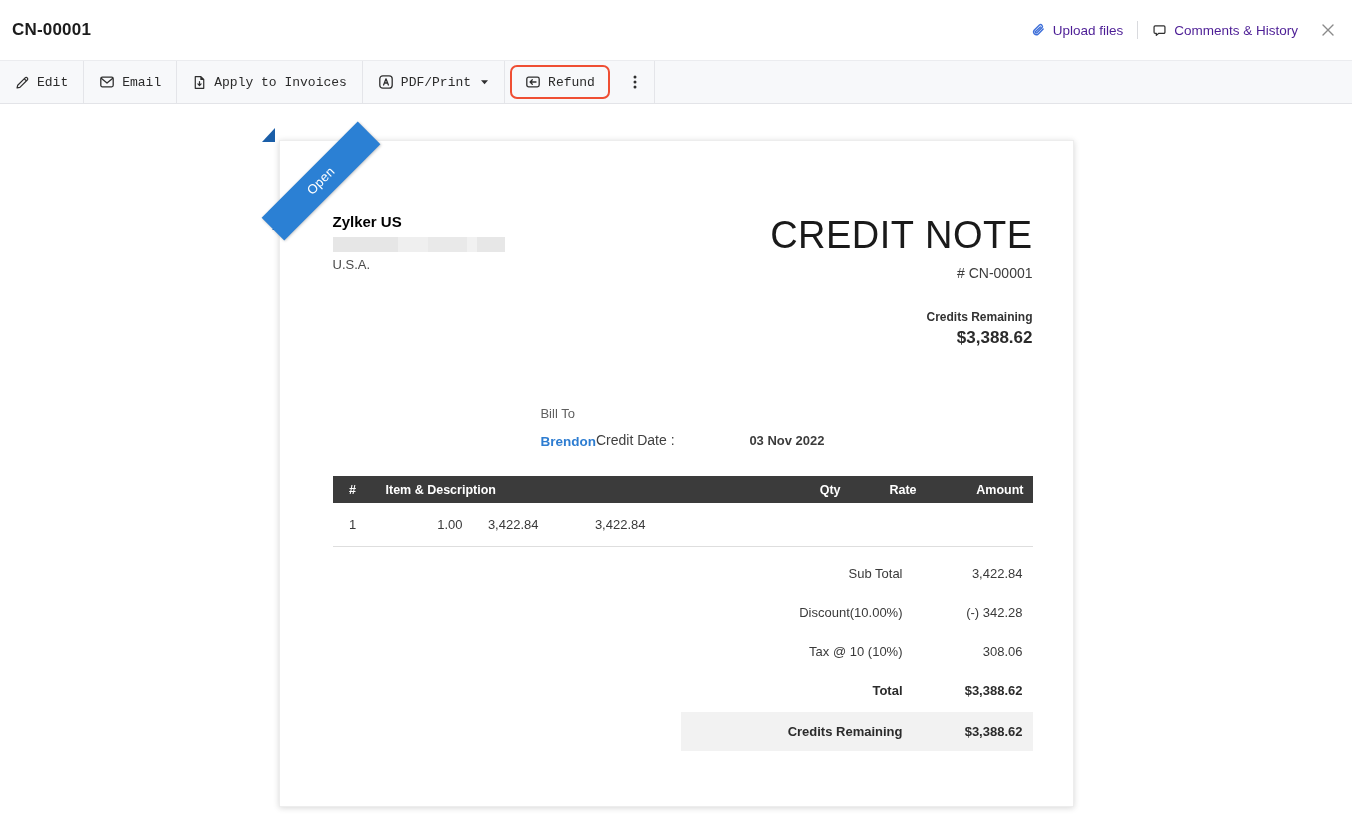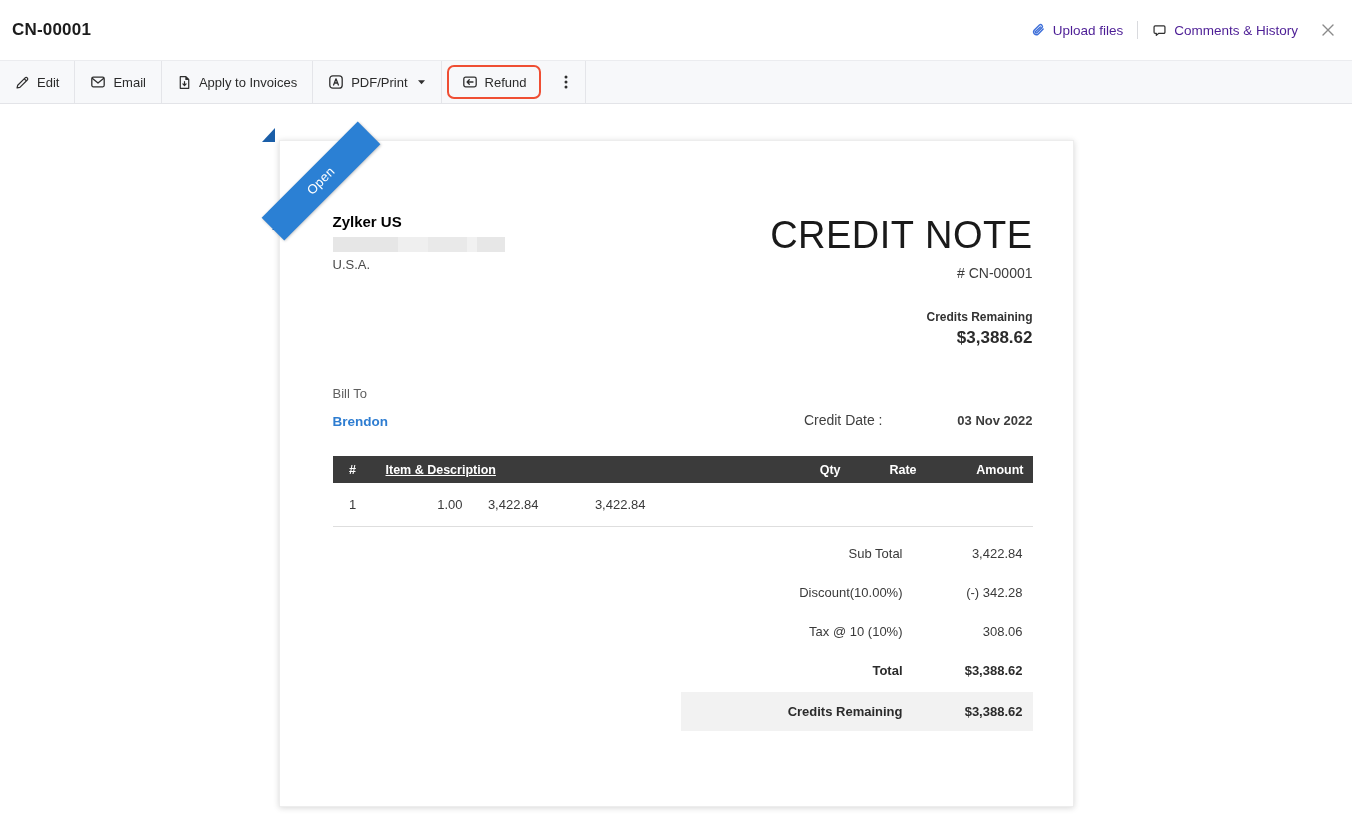--- a/index.html
+++ b/index.html
@@ -39,21 +39,21 @@
     border-top: 1px solid #ebecef;
     border-bottom: 1px solid #e3e4e8;
     display: flex;
     align-items: stretch;
   }
   .tb-btn {
     display: flex; align-items: center; gap: 7px;
     padding: 0 15px;
     background: none; border: none; border-right: 1px solid #e4e5e9;
     cursor: pointer;
-    font-family: Liberation Sans, sans-serif; font-size: 13px; color: #2b2b2b;
+    font-family: Liberation Mono, monospace; font-size: 13px; color: #2b2b2b;
     white-space: nowrap;
   }
   .tb-btn .caret { margin-left: 2px; }
   .refund-ring {
     display: flex; align-items: center;
     border: 2px solid var(--highlight-red, #ef4e33);
     border-radius: 7px;
     margin: 4px 6px 4px 5px;
   }
   .refund-ring .tb-btn { border-right: none; padding: 0 13px; }
@@ -110,40 +110,40 @@
   }
   .company-country { font-size: 13px; color: #4a4a4a; }
 
   .doc-meta { text-align: right; }
   .doc-type { font-size: 38px; font-weight: 400; color: #1a1a1a; letter-spacing: .5px; line-height: 44px; }
   .doc-number { font-size: 14px; color: #3c3c3c; margin-top: 8px; }
   .credits-label { font-size: 12px; font-weight: bold; color: #333; margin-top: 29px; }
   .credits-value { font-size: 17px; font-weight: bold; color: #2b2b2b; margin-top: 4px; }
 
   
-  .doc-parties { display: flex; justify-content: space-between; align-items: flex-end; margin-top: 38px; }
+  .doc-parties { display: flex; justify-content: center; align-items: flex-end; margin-top: 58px; }
   .billto-label { font-size: 13px; color: #5f5f5f; }
   .billto-name { font-size: 13.5px; font-weight: bold; color: var(--link-blue, #2e7dd1); margin-top: 13px; cursor: pointer; display: inline-block; }
   .date-row { display: flex; align-items: baseline; margin-bottom: 2px; }
   .date-label { font-size: 14px; color: #404040; }
   .date-value { font-size: 13px; color: #3c3c3c; width: 150px; text-align: right; font-weight: bold; }
 
   
   .item-table { margin-top: 26px; }
   .it-row { display: flex; align-items: center; }
   .it-head {
     background: var(--table-header-bg, #3b3b3b);
     color: #fff;
     height: 27px;
     font-size: 12.5px;
     font-weight: 600;
   }
   .it-body { height: 44px; font-size: 13px; color: #3a3a3a; border-bottom: 1px solid #dedede; }
   .c-idx { width: 40px; text-align: center; }
-  .c-item { flex: 1; padding-left: 13px; text-align: left; text-decoration: underline; }
+  .c-item { flex: 1; padding-left: 13px; text-align: left; }
   .c-qty { width: 90px; text-align: right; }
   .c-rate { width: 76px; text-align: right; }
   .c-amount { width: 107px; text-align: right; }
   .it-row { padding-right: 9px; }
 
   
   .totals { width: 352px; margin-left: auto; margin-top: 7px; }
   .tot-row { display: flex; align-items: center; padding: 12px 10px 12px 0; font-size: 13px; color: #3a3a3a; }
   .tot-label { flex: 1; text-align: right; }
   .tot-value { width: 120px; text-align: right; }

